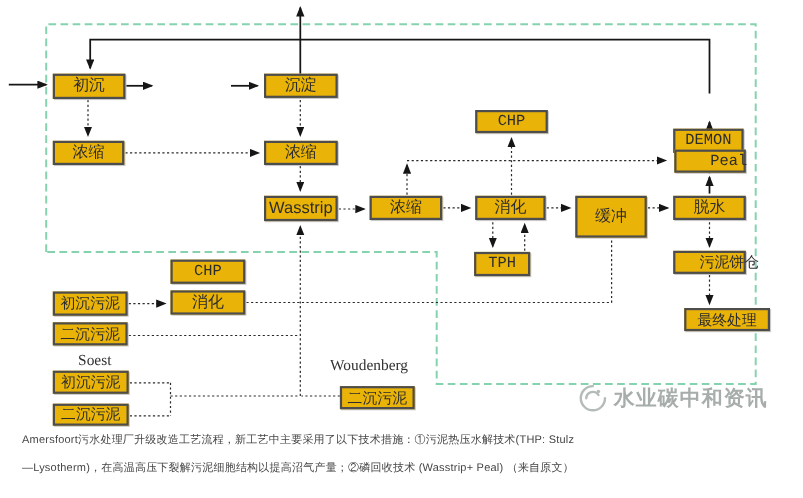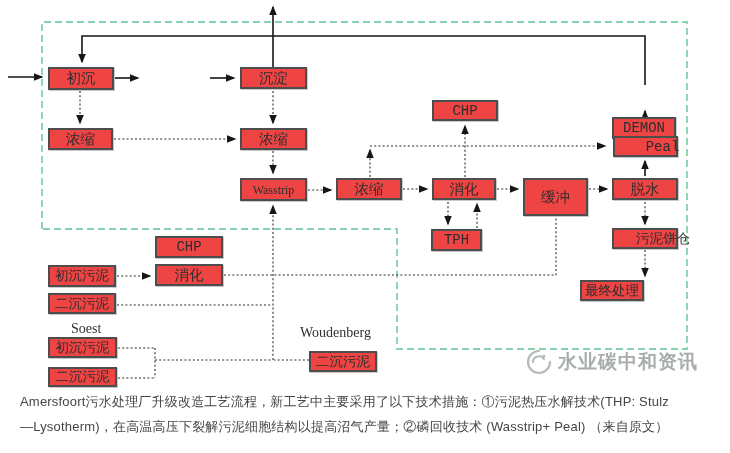--- a/index.html
+++ b/index.html
@@ -1,26 +1,26 @@
 <!DOCTYPE html>
 <html><head>
 <meta charset="utf-8">
 <style>
   html,body{margin:0;padding:0;background:#ffffff;}
   body{width:730px;height:453px;position:relative;overflow:hidden;
        font-family:"Liberation Sans",sans-serif;}
   .stage{position:absolute;left:0;top:0;width:730px;height:453px;}
   svg.wires{position:absolute;left:0;top:0;}
-  .box{position:absolute;box-sizing:border-box;background:#ef4444;
+  .box{position:absolute;box-sizing:border-box;background:#eab308;
        border:2px solid #4d4d4d;display:flex;align-items:center;justify-content:center;
        font-size:14.5px;color:#2d2d2d;box-shadow:1px 1px 0 #c9c9c9;white-space:nowrap;line-height:1;}
   .mono{font-family:"Liberation Mono",monospace;font-size:14px;}
-  .serif{font-family:Liberation Serif, serif;font-size:12px;}
+  .serif{font-family:Liberation Sans, sans-serif;font-size:15px;}
   .site-label{position:absolute;font-family:"Liberation Serif",serif;font-size:14px;color:#303030;line-height:1;}
-  .caption{position:absolute;left:20px;width:700px;font-size:13px;color:#454545;line-height:1.3;letter-spacing:0.2px;}
+  .caption{position:absolute;left:20px;width:700px;font-size:10px;color:#454545;line-height:1.3;letter-spacing:0.2px;}
   .watermark{position:absolute;left:523px;top:348px;display:flex;align-items:center;gap:5px;
              color:#a6adaa;font-size:19px;font-weight:bold;letter-spacing:1px;}
 </style>
 </head>
 <body>
 
 <div class="stage">
 
   <svg class="wires" width="730" height="390">
     <defs>
@@ -74,21 +74,21 @@
   <div class="box serif" style="left:240px;top:178px;width:67px;height:23px;">Wasstrip</div>
   <div class="box" style="left:336px;top:178px;width:66px;height:22px;">浓缩</div>
   <div class="box" style="left:432px;top:178px;width:64px;height:22px;">消化</div>
   <div class="box" style="left:523px;top:178px;width:65px;height:38px;">缓冲</div>
   <div class="box" style="left:612px;top:178px;width:66px;height:22px;">脱水</div>
   <div class="box mono" style="left:432px;top:100px;width:66px;height:21px;">CHP</div>
   <div class="box mono" style="left:431px;top:229px;width:51px;height:22px;">TPH</div>
   <div class="box mono" style="left:612px;top:85px;width:64px;height:22px;margin-top:32px;">DEMON</div>
   <div class="box mono" style="left:613px;top:136px;width:65px;height:21px;padding-left:34px;">Peal</div>
   <div class="box" style="left:612px;top:228px;width:66px;height:21px;font-size:13.5px;padding-left:36px;">污泥饼仓</div>
-  <div class="box" style="left:580px;top:280px;width:64px;height:21px;font-size:13.5px;">最终处理</div>
+  <div class="box" style="left:622px;top:280px;width:78px;height:21px;font-size:13.5px;">最终处理</div>
 
   <div class="site-label" style="left:57px;top:243px;margin-top:28px;">Nijkerk</div>
   <div class="box" style="left:48px;top:265px;width:68px;height:22px;font-size:13.5px;">初沉污泥</div>
   <div class="box mono" style="left:155px;top:236px;width:68px;height:22px;">CHP</div>
   <div class="box" style="left:155px;top:264px;width:68px;height:22px;">消化</div>
   <div class="box" style="left:48px;top:293px;width:68px;height:21px;font-size:13.5px;">二沉污泥</div>
 
   <div class="site-label" style="left:71px;top:322px;">Soest</div>
   <div class="box" style="left:48px;top:337px;width:69px;height:21px;font-size:13.5px;">初沉污泥</div>
   <div class="box" style="left:48px;top:367px;width:69px;height:20px;font-size:13.5px;">二沉污泥</div>

